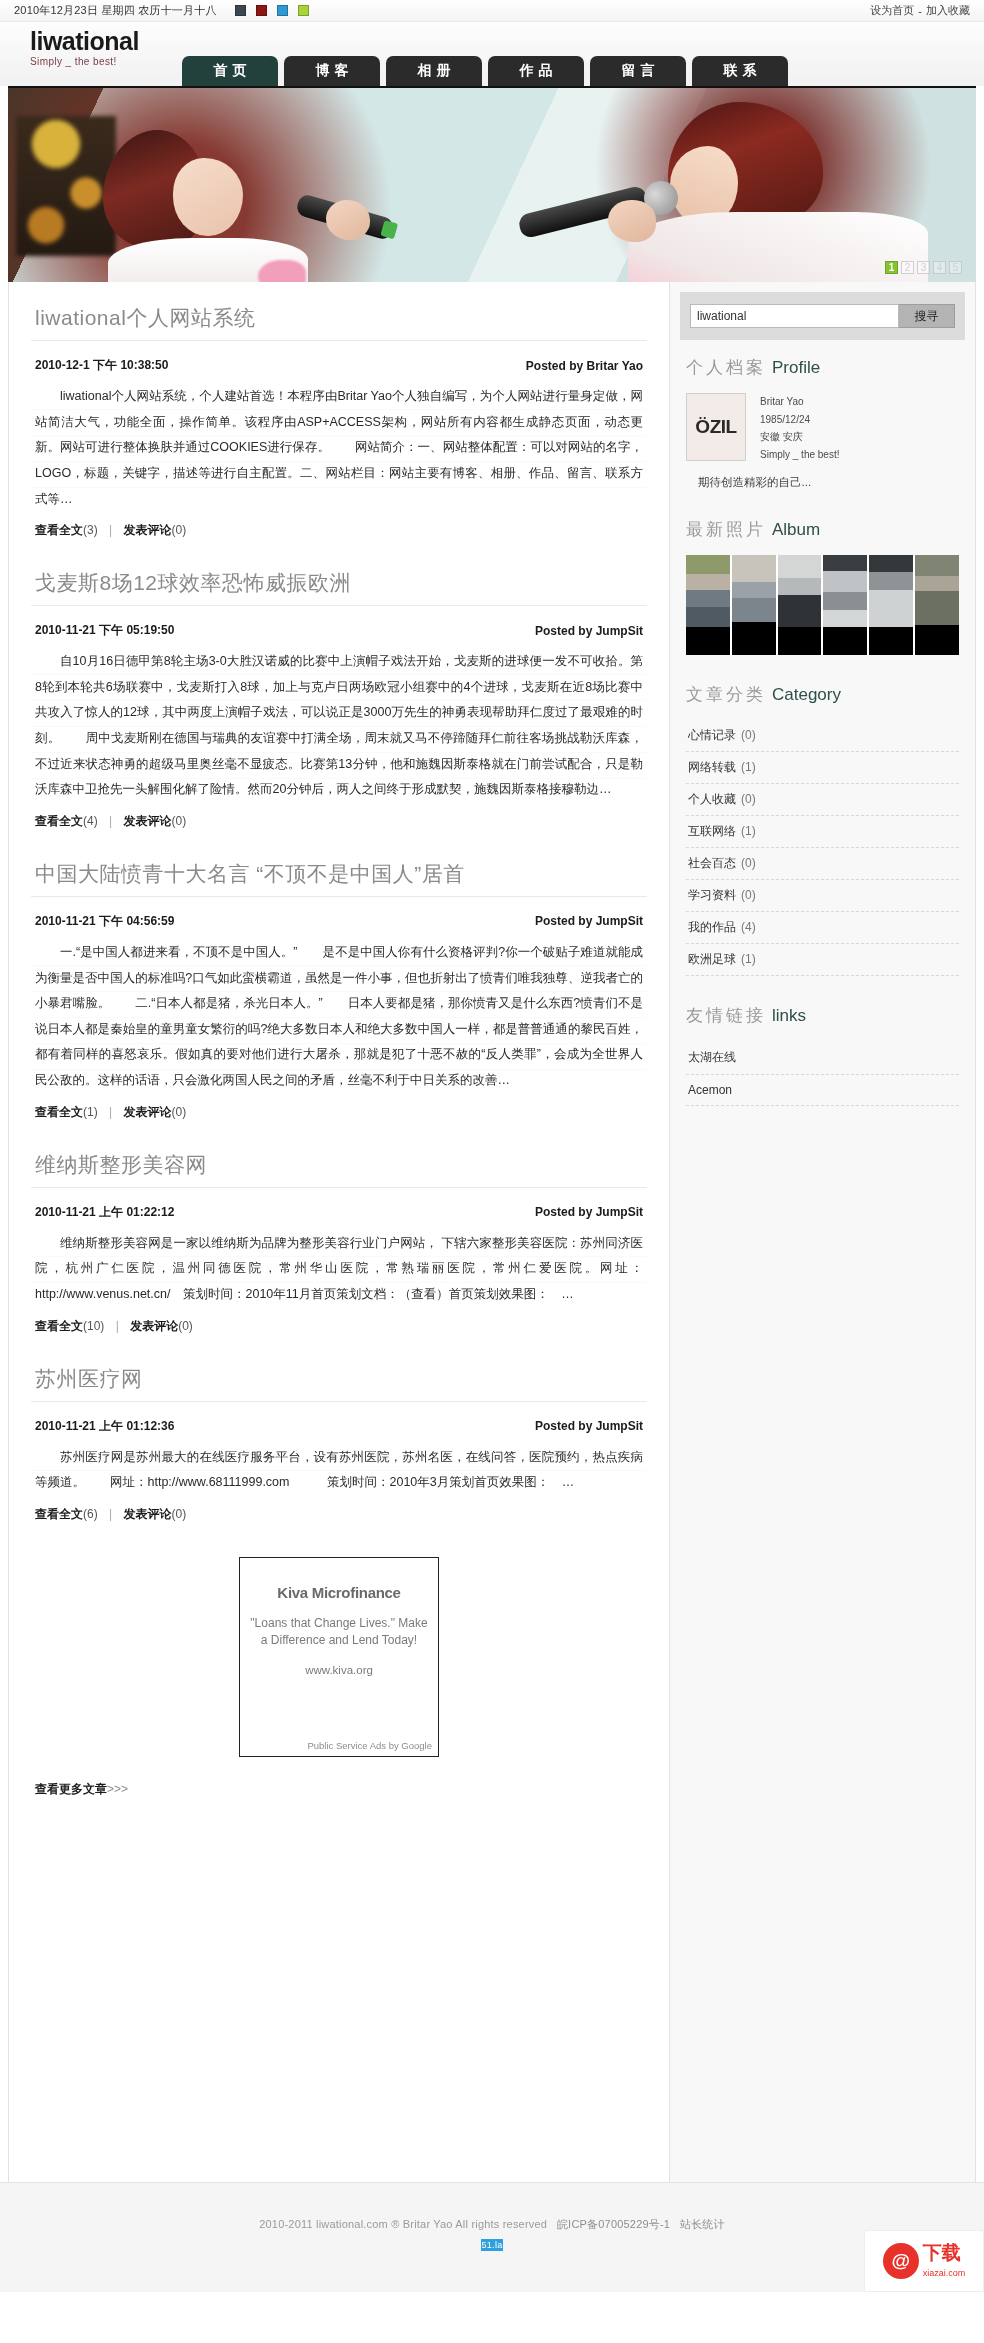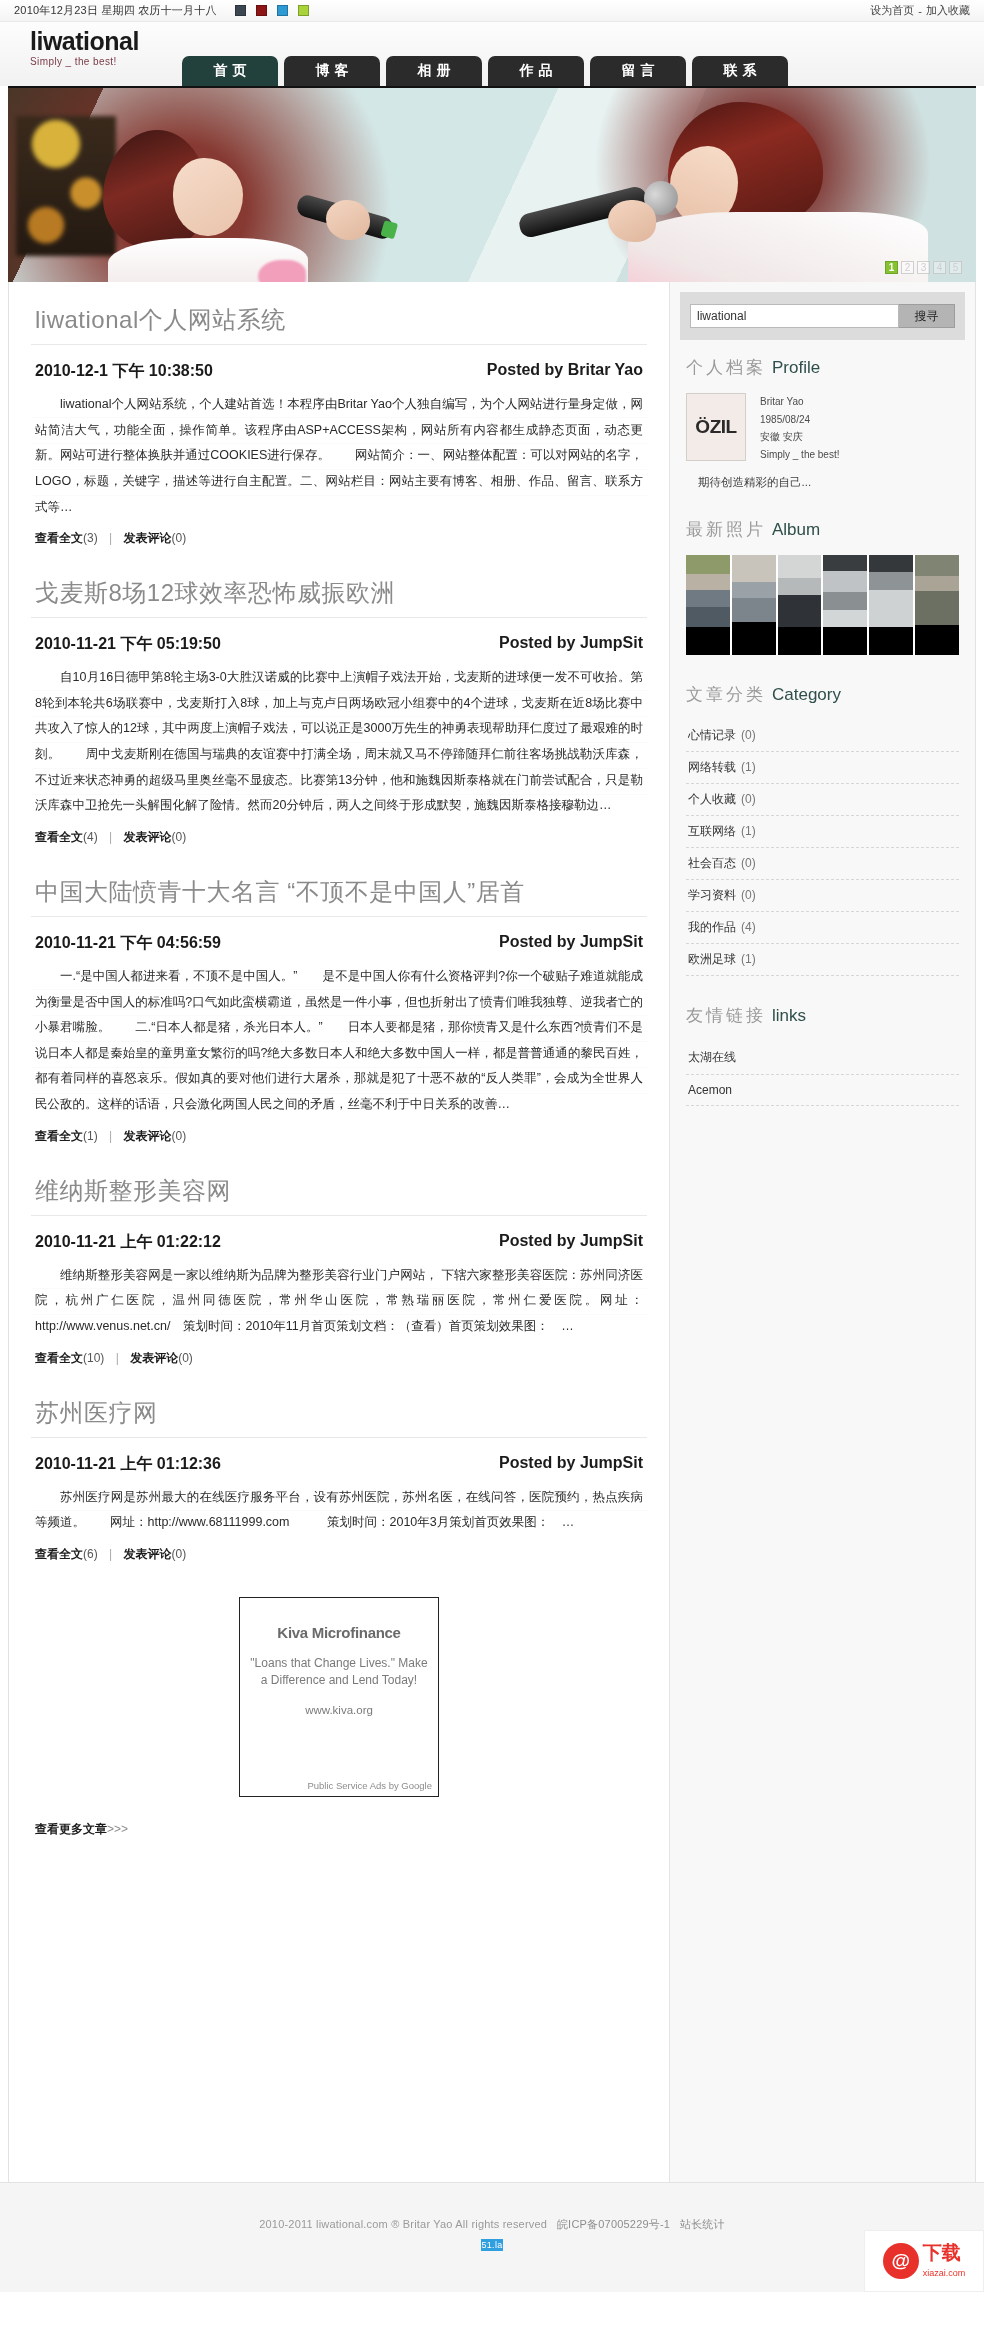--- a/index.html
+++ b/index.html
@@ -221,36 +221,37 @@
   .sidebar {
     width: 306px;
     background: #f7f8f7;
     border-left: 1px solid #e4e4e4;
     padding: 10px 0 0 0;
   }
 
   
   .post { margin-bottom: 26px; }
   .post-title {
-    font-size: 24px;
+    font-size: 21px;
     color: #8a8a8a;
     font-weight: normal;
     margin: 0 0 8px 0;
     padding: 4px 0 8px 4px;
     border-bottom: 1px solid #e9e9e9;
     cursor: pointer;
     letter-spacing: .5px;
   }
   .post-meta {
     display: flex;
     justify-content: space-between;
-    font-size: 16px;
+    font-size: 12px;
     color: #1b1b1b;
     font-weight: bold;
     padding: 8px 4px 10px 4px;
+    align-items: center;
   }
   .post-meta .author { font-weight: bold; }
   .post-body {
     font-size: 12.5px;
     line-height: 2.05;
     color: #2a2a2a;
     text-align: justify;
     text-indent: 2em;
     background: repeating-linear-gradient(
       180deg, #ffffff 0 25px, #fafafa 25px 26px);
@@ -581,21 +582,21 @@
       </div>
 
       <div class="widget">
         <div class="widget-head">
           <span class="cn">个人档案</span><span class="en">Profile</span>
         </div>
         <div class="profile">
           <div class="avatar">ÖZIL</div>
           <div class="profile-info">
             <div>Britar Yao</div>
-            <div>1985/08/24</div>
+            <div>1985/12/24</div>
             <div>安徽 安庆</div>
             <div>Simply _ the best!</div>
           </div>
         </div>
         <div class="profile-note">期待创造精彩的自己...</div>
       </div>
 
       <div class="widget">
         <div class="widget-head">
           <span class="cn">最新照片</span><span class="en">Album</span>

